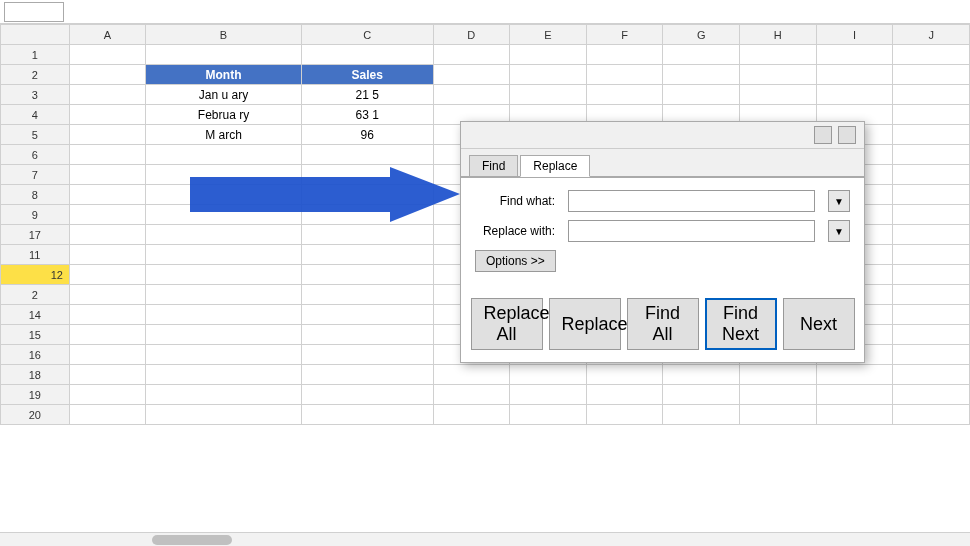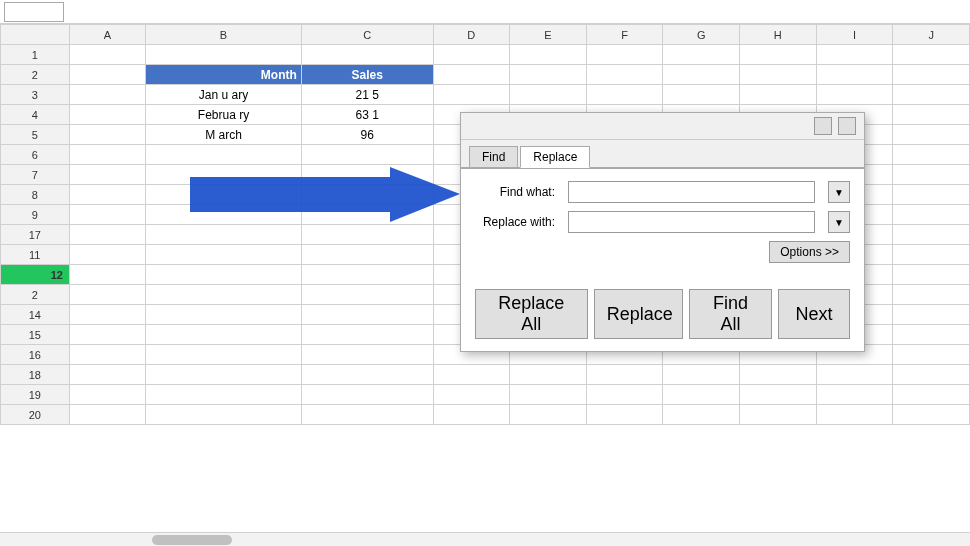--- a/index.html
+++ b/index.html
@@ -93,22 +93,22 @@
       border: 1px solid #d0d0d0;
       text-align: center;
       font-size: 11px;
       color: #333;
       height: 20px;
       width: 36px;
       user-select: none;
     }
 
     tr td.row-num.active-row {
-      background: #22c55e;
-      font-weight: bold;
+      background: #fde047;
+      font-weight: normal;
       padding-left: 44px;
     }
 
     tr td.cell {
       border: 1px solid #d0d0d0;
       height: 20px;
       padding: 0 4px;
       font-size: 12px;
       min-width: 64px;
       white-space: nowrap;
@@ -122,21 +122,21 @@
 
     tr td.cell.col-c {
       min-width: 100px;
       width: 100px;
     }
 
     .cell-month {
       background: #4472C4;
       color: #fff;
       font-weight: bold;
-      text-align: right;
+      text-align: center;
       margin-left: 28px;
     }
 
     .cell-sales {
       background: #4472C4;
       color: #fff;
       font-weight: bold;
       text-align: center;
       margin-left: 8px;
     }
@@ -162,21 +162,21 @@
     .h-scrollbar-thumb {
       width: 80px;
       height: 10px;
       background: #c0c0c0;
       border-radius: 5px;
       margin-left: 150px;
     }
 
     .dialog {
       position: absolute;
-      top: 88px;
+      top: 97px;
       left: 460px;
       width: 405px;
       background: #f0f0f0;
       border: 1px solid #aaa;
       box-shadow: 3px 3px 10px rgba(0,0,0,0.3);
       pointer-events: all;
       font-size: 12px;
     }
 
     .dialog-titlebar {
@@ -272,21 +272,21 @@
       background: #e8e8e8;
       display: flex;
       align-items: center;
       justify-content: center;
       cursor: pointer;
       font-size: 10px;
     }
 
     .dialog-options-row {
       display: flex;
-      justify-content: flex-end;
+      justify-content: flex-start;
       margin-bottom: 8px;
     }
 
     .dialog-options-btn {
       padding: 3px 10px;
       border: 1px solid #999;
       background: #e0e0e0;
       cursor: pointer;
       font-size: 12px;
     }
@@ -646,20 +646,21 @@
         </div>
         <div class="dialog-options-row">
           <button class="dialog-options-btn">Options &gt;&gt;</button>
         </div>
       </div>
 
       <div class="dialog-footer">
         <button class="dialog-action-btn">Replace All</button>
         <button class="dialog-action-btn">Replace</button>
         <button class="dialog-action-btn">Find All</button>
+        <button class="dialog-action-btn primary">Find Next</button>
         <button class="dialog-action-btn">Next</button>
       </div>
     </div>
 
     <div class="big-arrow">
       <svg width="270" height="55" viewBox="0 0 270 55">
         <polygon points="0,10 200,10 200,0 270,27 200,55 200,45 0,45" fill="#1a4fcc" opacity="0.92"></polygon>
       </svg>
     </div>
 

